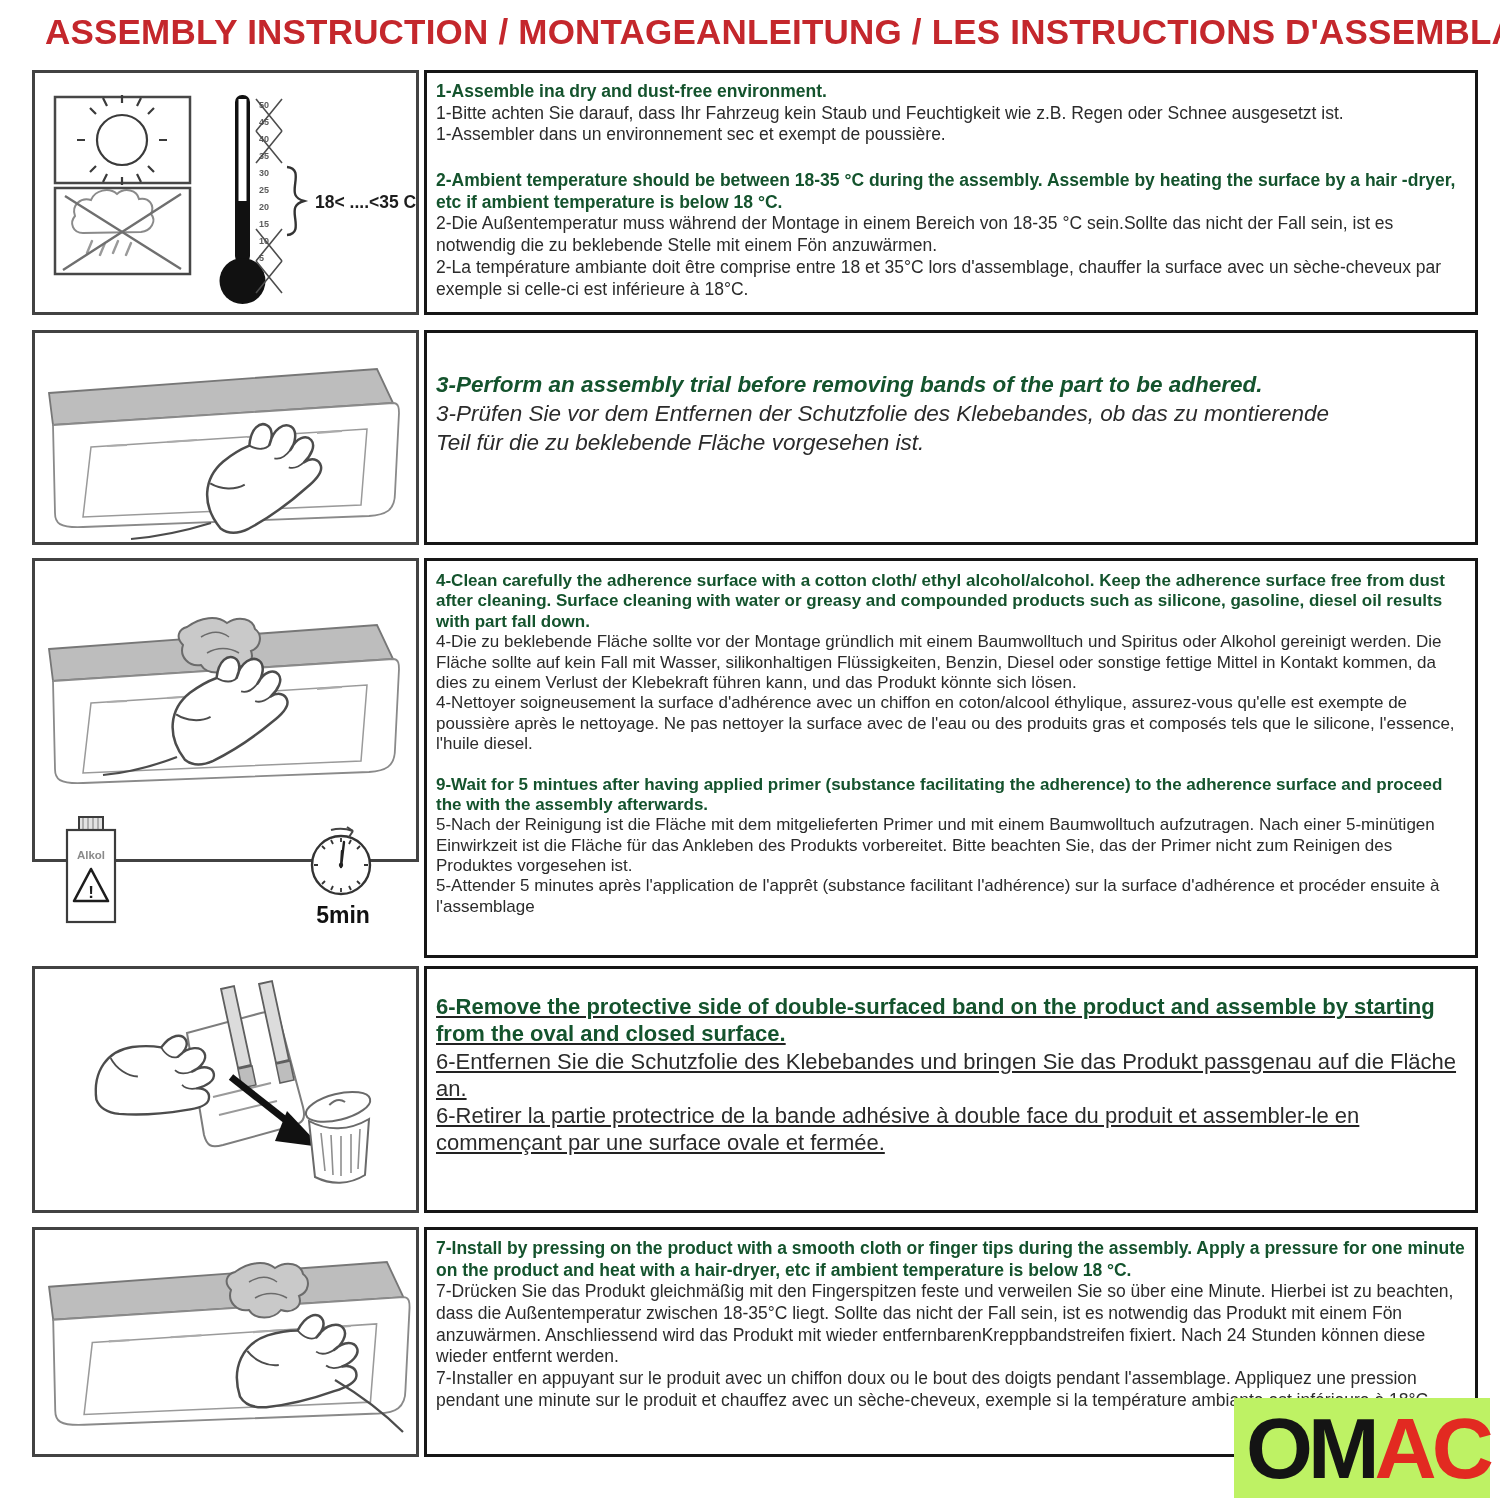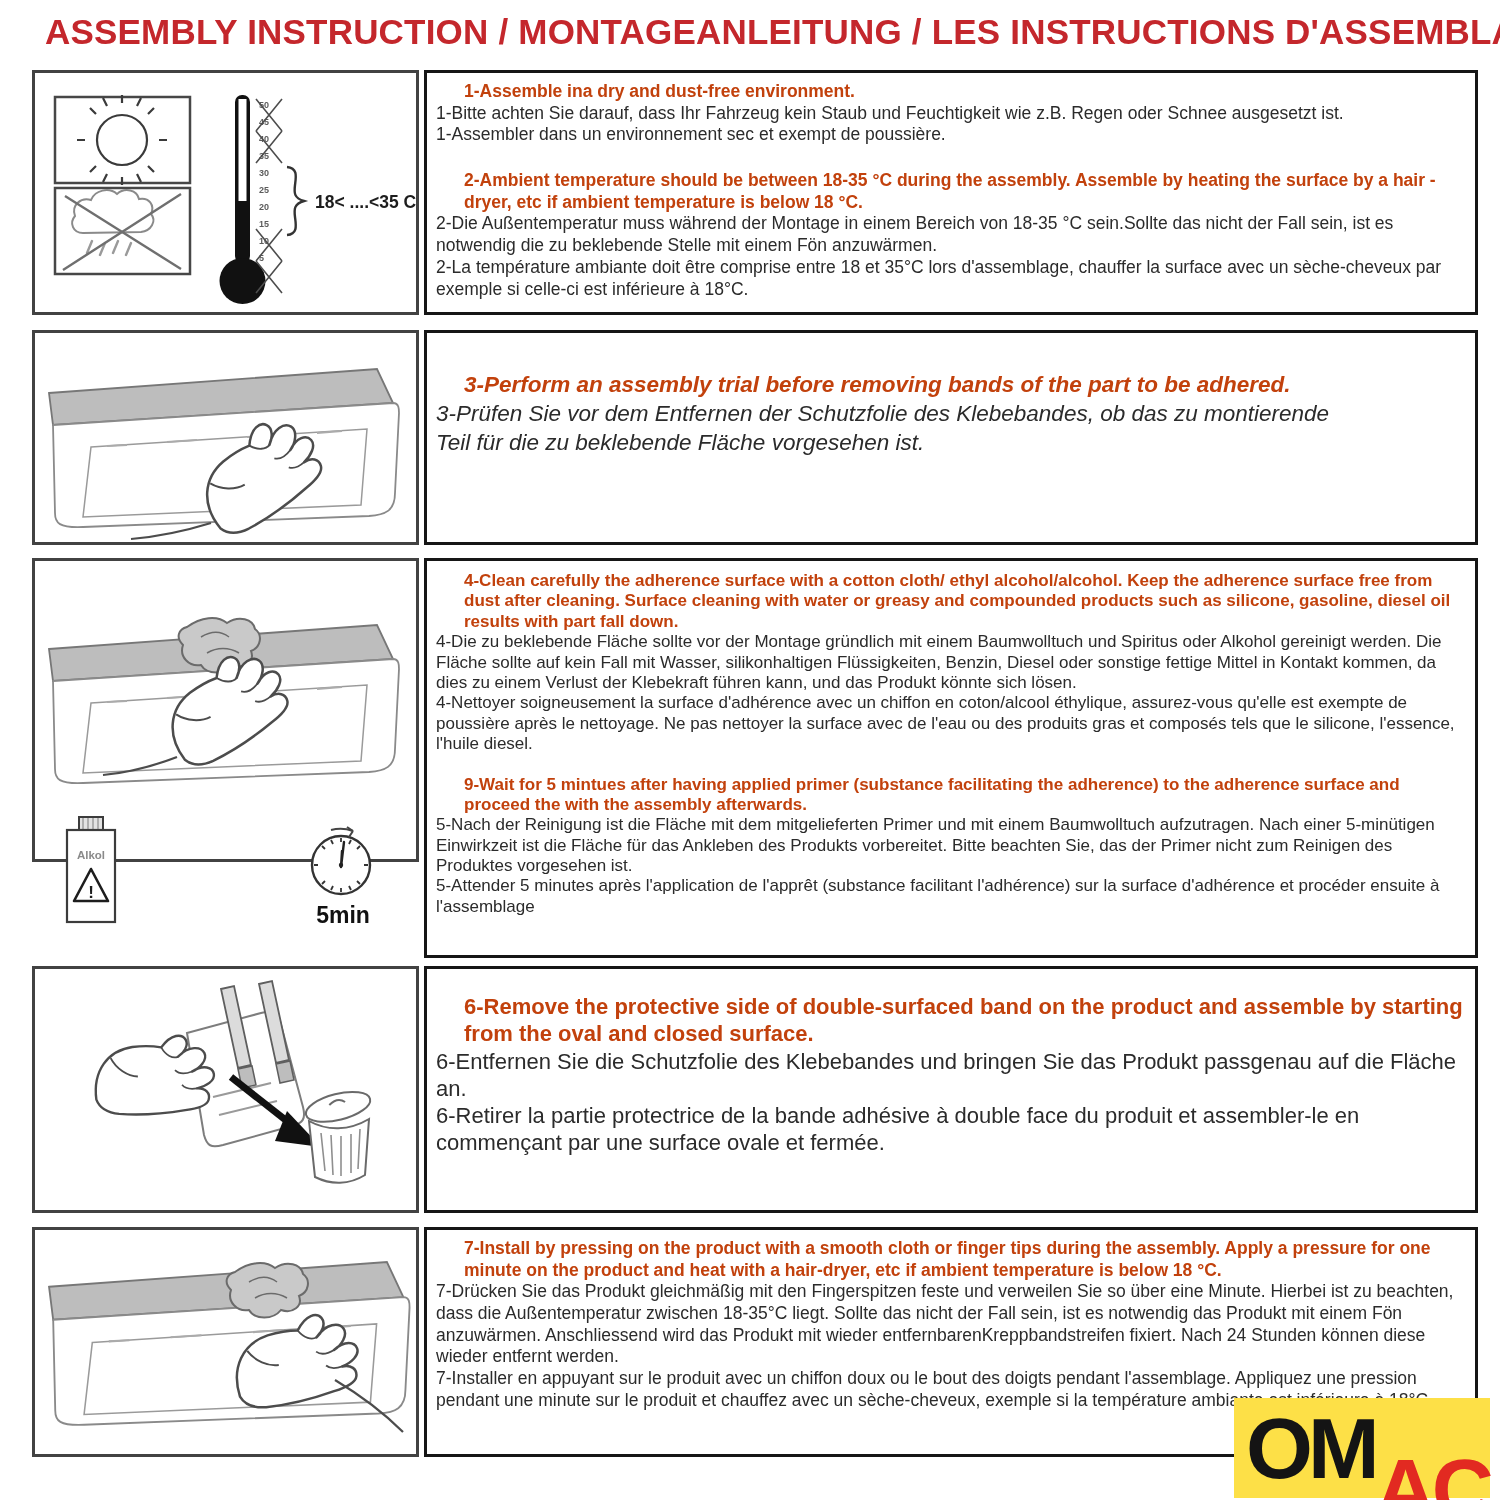--- a/index.html
+++ b/index.html
@@ -14,35 +14,35 @@
   .imgbox{
     position:absolute;left:32px;width:387px;background:#fff;
     border:3px solid #424242;box-sizing:border-box;
   }
   .txtbox{
     position:absolute;left:424px;width:1054px;background:#fff;
     border:3px solid #161616;box-sizing:border-box;
     padding:6px 10px 4px 9px;overflow:hidden;
   }
   .p{margin:0;}
-  .b{font-weight:bold;color:#c2410c;margin-left:28px;}
+  .b{font-weight:bold;color:#14532d;}
   .n{font-weight:normal;color:#2b2b2b;}
   .small .p{font-size:17.5px;line-height:1.24;}
   .smaller .p{font-size:17px;line-height:1.2;}
   .large .p{font-size:22.5px;line-height:1.28;max-width:900px;}
   .mid .p{font-size:22px;line-height:1.24;max-width:1024px;}
   .gap{margin-top:24px;}
   .pt38{padding-top:38px;font-style:italic;}
   .pt24{padding-top:24px;}
   .pt10{padding-top:10px;}
   .pt8{padding-top:8px;}
   svg{display:block;}
   .logo{
     position:absolute;left:1234px;top:1398px;width:256px;height:100px;
-    background:#fde047;z-index:3;display:flex;align-items:flex-start;padding-left:12px;box-sizing:border-box;
+    background:#bef264;z-index:3;display:flex;align-items:flex-end;padding-left:12px;box-sizing:border-box;
     font-weight:900;font-size:86px;letter-spacing:-5px;line-height:100px;white-space:nowrap;
   }
   .logo .lk{color:#141414;}
   .logo .lr{color:#E22A21;margin-top:41px;}
 </style>
 </head>
 <body>
 
 <svg width="0" height="0" style="position:absolute" aria-hidden="true">
   <defs>
@@ -179,21 +179,21 @@
     <g transform="translate(304,150)">
       <path d="M-30,2 L-24,58 C-8,66 10,66 26,56 L30,0 C10,12 -12,12 -30,2 Z" fill="#fff" stroke="#6a6a6a" stroke-width="2"></path>
       <path d="M-18,14 L-14,52 M-8,16 L-6,56 M2,17 L2,57 M12,15 L12,54 M21,10 L19,50" stroke="#8f8f8f" stroke-width="1.6"></path>
       <g transform="rotate(-14)">
         <ellipse cx="2" cy="-12" rx="33" ry="13" fill="#fff" stroke="#6a6a6a" stroke-width="2"></ellipse>
         <path d="M-6,-16 Q4,-22 10,-15" fill="none" stroke="#6a6a6a" stroke-width="2"></path>
       </g>
     </g>
   </svg>
 </div>
-<div class="txtbox mid pt24" style="top:966px;height:247px;">
+<div class="txtbox mid pt24" style="top:966px;height:247px;text-decoration:underline;">
   <p class="p b">6-Remove the protective side of double-surfaced band on the product and assemble by starting from the oval and closed surface.</p>
   <p class="p n">6-Entfernen Sie die Schutzfolie des Klebebandes und bringen Sie das Produkt passgenau auf die Fläche an.</p>
   <p class="p n">6-Retirer la partie protectrice de la bande adhésive à double face du produit et assembler-le en commençant par une surface ovale et fermée.</p>
 </div>
 
 <div class="imgbox" style="top:1227px;height:230px;">
   <svg width="381" height="224" viewBox="0 0 381 224">
     <use href="#panel" transform="translate(12,30) scale(1.03)"></use>
     <use href="#cloth" transform="translate(200,42)"></use>
     <use href="#hand" transform="translate(252,102) rotate(14)"></use>

